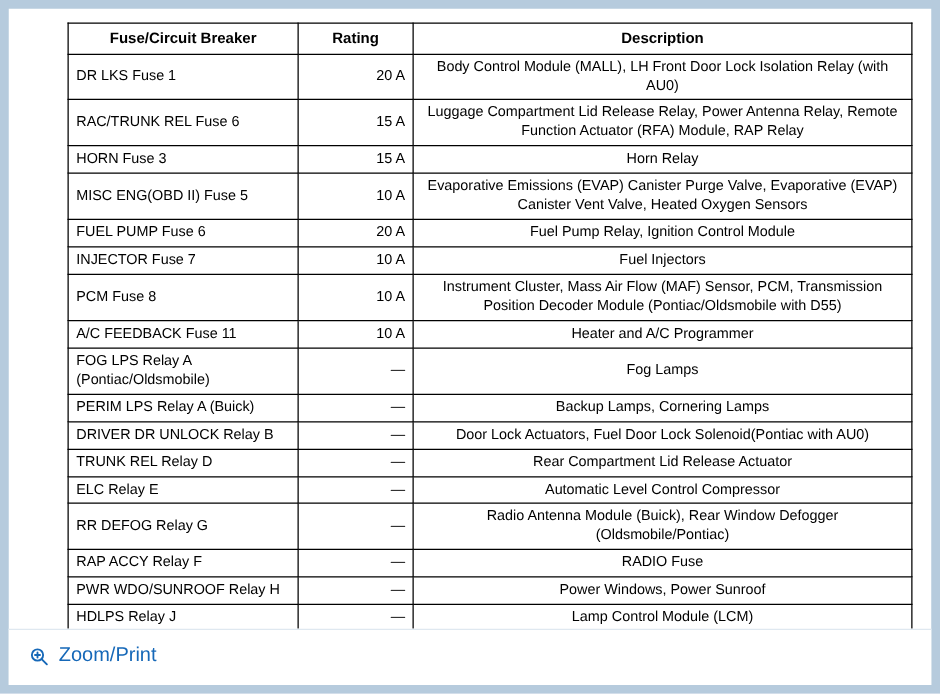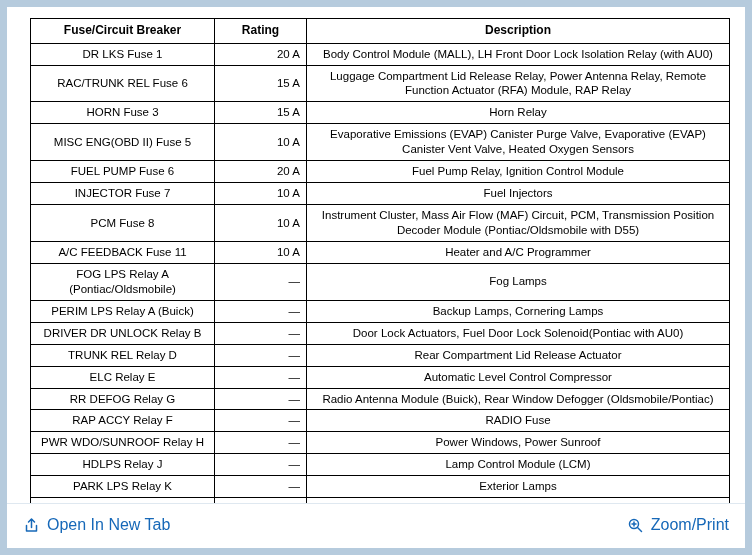--- a/index.html
+++ b/index.html
@@ -9,22 +9,23 @@
     height: 555px;
     margin: 0 auto;
     border: 7px solid #b6cbdd;
     background: #ffffff;
     display: flex;
     flex-direction: column;
     font-family: "Liberation Sans", sans-serif;
   }
   .content {
     flex: 1 1 auto;
-    padding: 11px 15px 6px 23px;
+    padding: 11px 15px 6px 3px;
     overflow: hidden;
+    margin-left: 44px;
   }
   table.fuse-table {
     width: 100%;
     border-collapse: collapse;
     table-layout: fixed;
   }
   .fuse-table th, .fuse-table td {
     border: 1px solid #000000;
     color: #000000;
     font-size: 11.5px;
@@ -32,21 +33,21 @@
     padding: 3px 6px;
     vertical-align: middle;
     overflow: hidden;
   }
   .fuse-table th {
     font-size: 12px;
     font-weight: bold;
     text-align: center;
     padding: 4px 6px;
   }
-  .col-breaker { text-align: center; }
+  .col-breaker { }
   .col-rating  { text-align: right; }
   .col-desc    { text-align: center; }
   col.c-breaker { width: 184px; }
   col.c-rating  { width: 92px; }
   col.c-desc    { width: auto; }
   .footer {
     flex: 0 0 auto;
     border-top: 1px solid #dfe8f0;
     padding: 12px 16px 14px 16px;
     display: flex;
@@ -111,21 +112,21 @@
             <td class="col-desc">Fuel Pump Relay, Ignition Control Module</td>
           </tr>
           <tr>
             <td class="col-breaker">INJECTOR Fuse 7</td>
             <td class="col-rating">10 A</td>
             <td class="col-desc">Fuel Injectors</td>
           </tr>
           <tr>
             <td class="col-breaker">PCM Fuse 8</td>
             <td class="col-rating">10 A</td>
-            <td class="col-desc">Instrument Cluster, Mass Air Flow (MAF) Circuit, PCM, Transmission Position Decoder Module (Pontiac/Oldsmobile with D55)</td>
+            <td class="col-desc">Instrument Cluster, Mass Air Flow (MAF) Sensor, PCM, Transmission Position Decoder Module (Pontiac/Oldsmobile with D55)</td>
           </tr>
           <tr>
             <td class="col-breaker">A/C FEEDBACK Fuse 11</td>
             <td class="col-rating">10 A</td>
             <td class="col-desc">Heater and A/C Programmer</td>
           </tr>
           <tr>
             <td class="col-breaker">FOG LPS Relay A (Pontiac/Oldsmobile)</td>
             <td class="col-rating">—</td>
             <td class="col-desc">Fog Lamps</td>
@@ -178,30 +179,20 @@
           <tr>
             <td class="col-breaker">FUEL PUMP Relay N</td>
             <td class="col-rating">—</td>
             <td class="col-desc">Fuel Sender</td>
           </tr>
         </tbody>
     </table>
   </div>
 
   <div class="footer">
-    <a class="link">
-      <span>
-        <svg width="17" height="17" viewBox="0 0 17 17" fill="none" stroke="#1668b8" stroke-width="1.5" stroke-linecap="round" stroke-linejoin="round">
-          <path d="M3.5 8.5v5.5h10V8.5"></path>
-          <path d="M8.5 10.5V2.5"></path>
-          <path d="M5.5 5L8.5 2l3 3"></path>
-        </svg>
-      </span>
-      <span>Open In New Tab</span>
-    </a>
     <a class="link">
       <span>
         <svg width="17" height="17" viewBox="0 0 17 17" fill="none" stroke="#1668b8" stroke-width="1.5" stroke-linecap="round">
           <circle cx="7" cy="7" r="4.5"></circle>
           <path d="M7 5v4M5 7h4"></path>
           <path d="M10.5 10.5L14.5 14.5"></path>
         </svg>
       </span>
       <span>Zoom/Print</span>
     </a>

